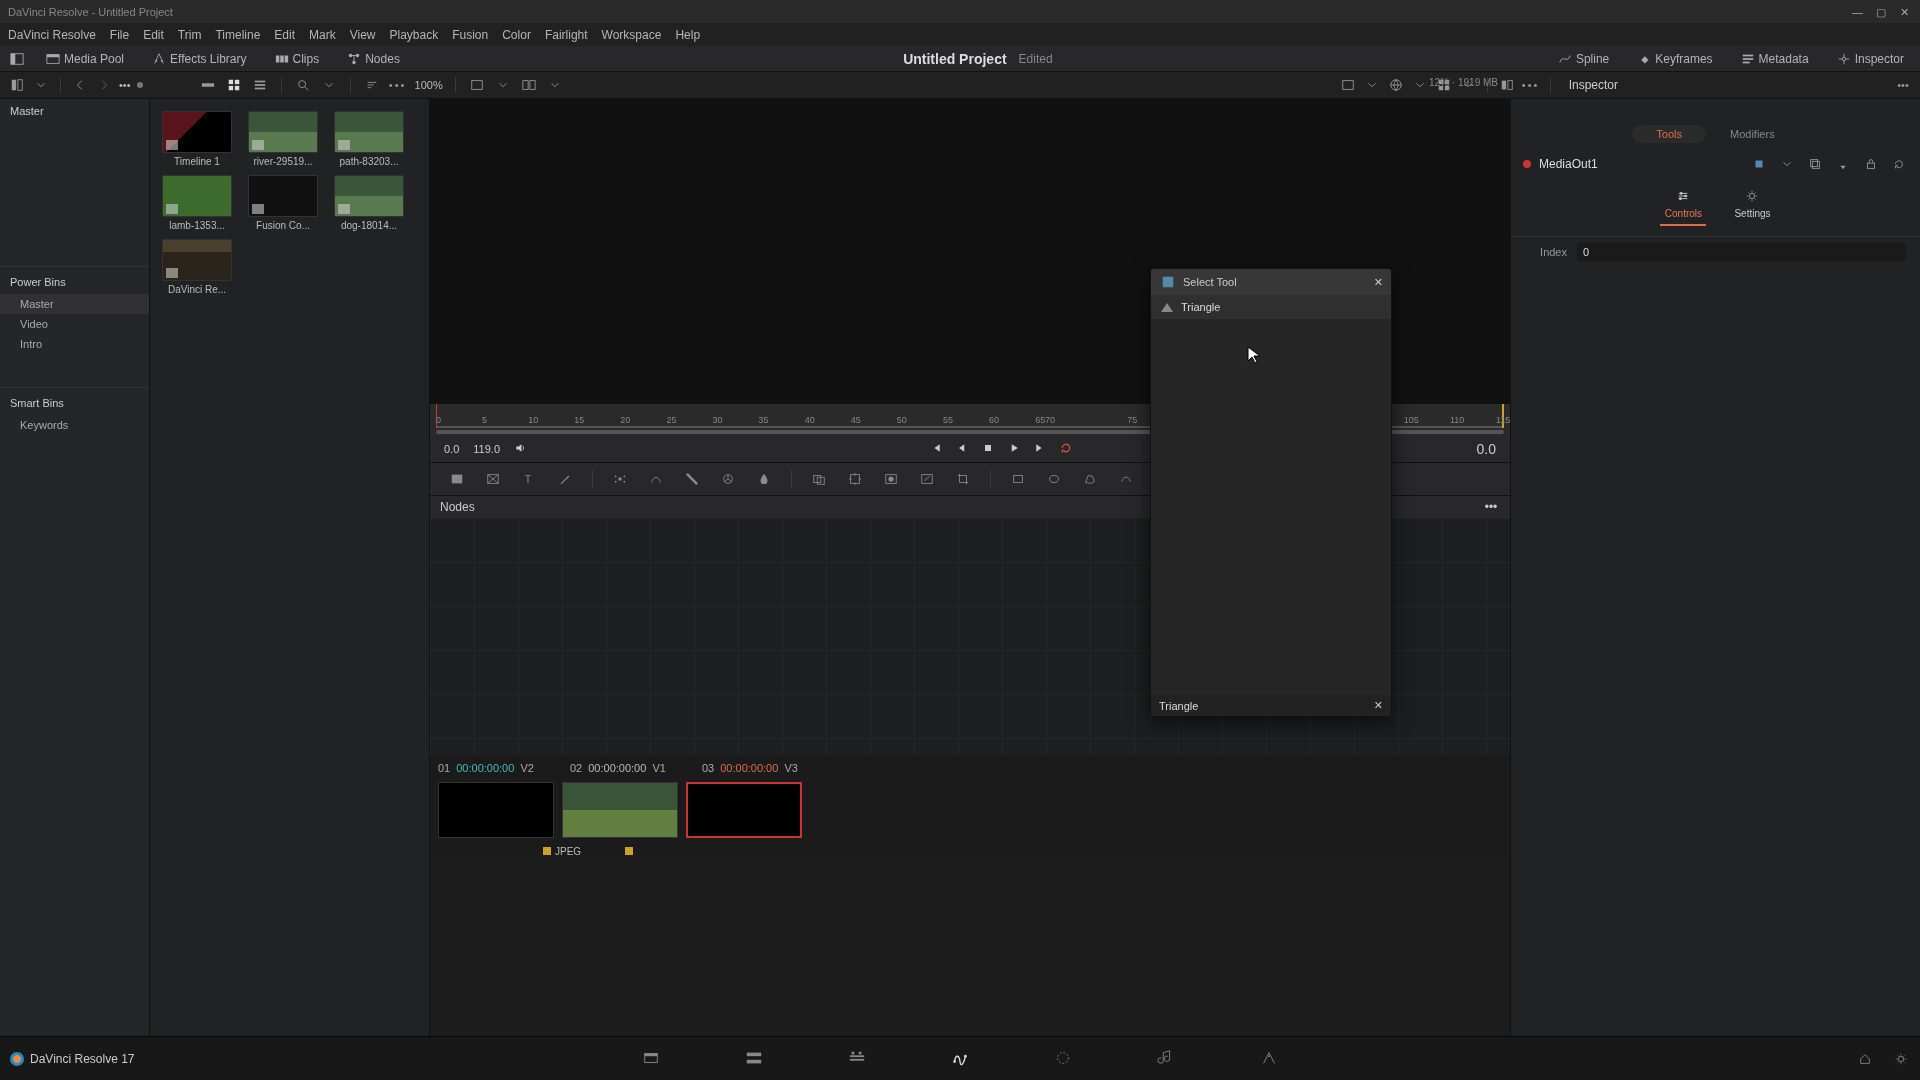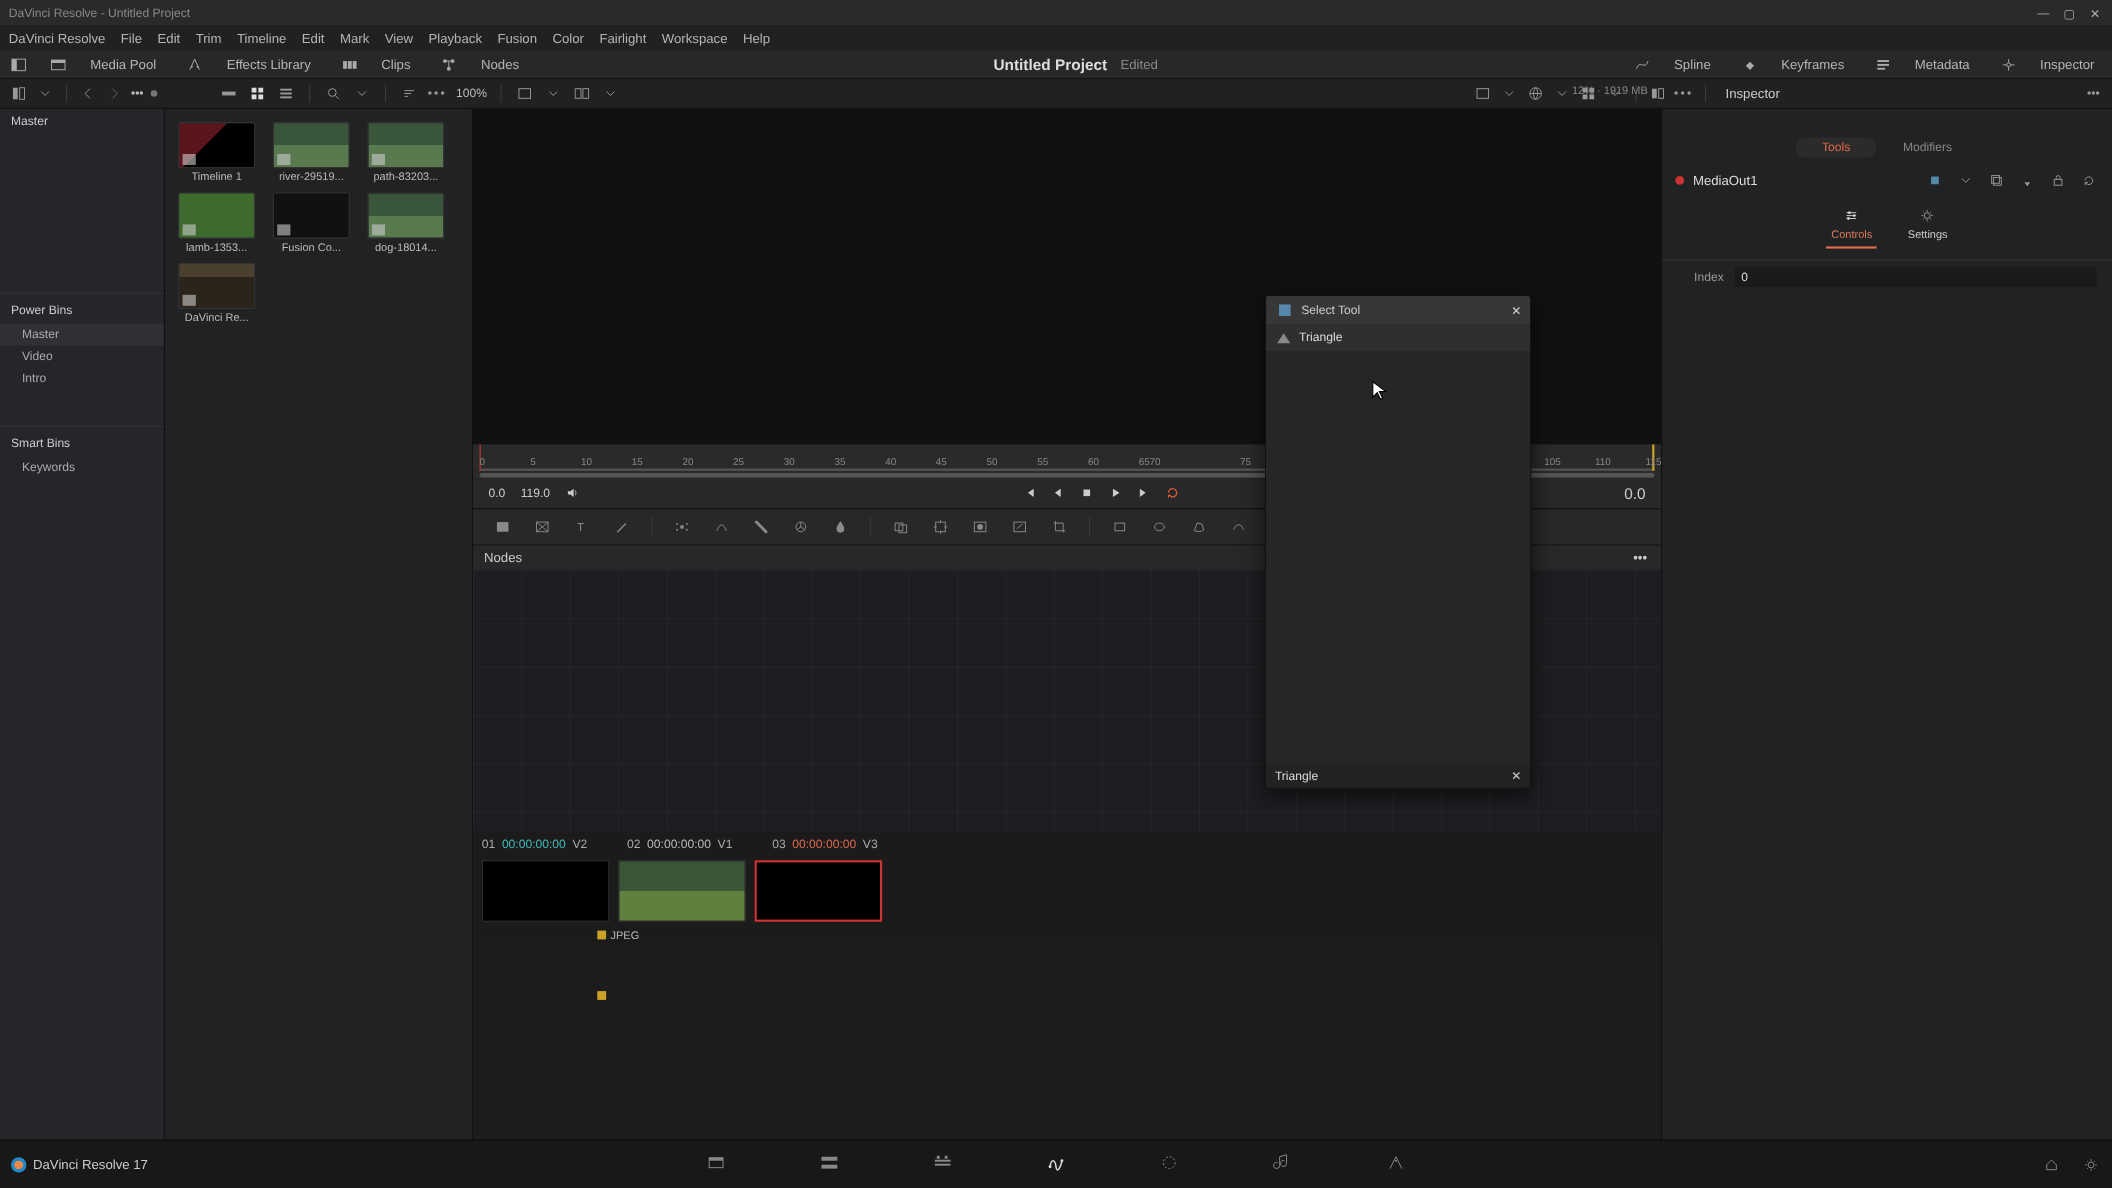--- a/index.html
+++ b/index.html
@@ -7,21 +7,21 @@
 
   .titlebar { height:23px; background:#2a2a2a; display:flex; align-items:center; padding:0 8px; color:#888; font-size:11px; }
   .titlebar .spacer { flex:1; }
   .win-btns { display:flex; gap:12px; }
   .win-btn { width:12px; height:12px; color:#aaa; }
 
   .menubar { height:23px; background:#212121; display:flex; align-items:center; gap:14px; padding:0 8px; font-size:12px; color:#b5b5b5; }
   .menubar span { cursor:default; }
 
   .toolbar1 { height:26px; background:#28282a; border-bottom:1px solid #111; display:flex; align-items:center; padding:0 8px; gap:10px; }
-  .tb-btn { display:flex; align-items:center; gap:20px; padding:2px 8px; color:#b5b5b5; font-size:12px; }
+  .tb-btn { display:flex; align-items:center; gap:2px; padding:2px 8px; color:#b5b5b5; font-size:12px; }
   .tb-btn svg { width:14px; height:14px; }
   .tb-center { flex:1; text-align:center; color:#ddd; font-size:14px; display:flex; justify-content:center; gap:12px; align-items:center; }
   .edited { color:#888; font-size:12px; }
 
   .toolbar2 { height:27px; background:#212121; border-bottom:1px solid #111; display:flex; align-items:center; padding:0 8px; gap:8px; color:#999; }
   .tb2-right { margin-left:auto; display:flex; gap:6px; align-items:center; }
   .ico { width:18px; height:18px; display:flex; align-items:center; justify-content:center; }
   .ico svg { width:14px; height:14px; fill:#999; }
   .divider { width:1px; height:16px; background:#3a3a3a; margin:0 4px; }
   .zoom { color:#bbb; font-size:11px; }
@@ -77,21 +77,21 @@
   .clips-row { height:100px; background:#1b1b1b; padding:6px 8px; display:flex; gap:8px; flex-direction:column;}
   .clips-labels { display:flex; gap:8px; }
   .clip-tag { display:flex; gap:6px; align-items:center; font-size:11px;}
   .tc-cyan{color:#4bb;}
   .tc-gray{color:#bbb;}
   .tc-red{color:#e06a4a;}
   .clips-thumbs { display:flex; gap:8px;}
   .cl-thumb { width:116px; height:56px; background:#000; border:1px solid #333;}
   .cl-thumb.sel{border:2px solid #c33;}
   .cl-thumb.path{background:linear-gradient(180deg,#3a5538 0 50%,#61803f 50%);}
-  .jpeg-row{display:flex; gap:44px; padding-left:105px; font-size:10px; color:#bbb;flex-direction:column;}
+  .jpeg-row{display:flex; gap:44px; padding-left:105px; font-size:10px; color:#bbb;}
   .dot-y{width:8px;height:8px;background:#c9a227; display:inline-block; margin-right:4px;}
 
   
   .rightpanel { width:410px; background:#212224; border-left:1px solid #111; display:flex; flex-direction:column; }
   .rp-tabs { display:flex; justify-content:center; gap:0; padding:6px 0;}
   .rp-tab{ padding:3px 24px; font-size:11px; color:#888; border-radius:10px;margin-top:20px;}
   .rp-tab.act{ color:#e06a4a; background:#2b2b2b;}
   .rp-node { display:flex; align-items:center; gap:8px; padding:6px 12px; color:#ddd; font-size:12px;}
   .rp-node .dot{width:8px;height:8px;border-radius:50%;background:#c33;}
   .rp-node-icons{ margin-left:auto; display:flex; gap:10px; }

